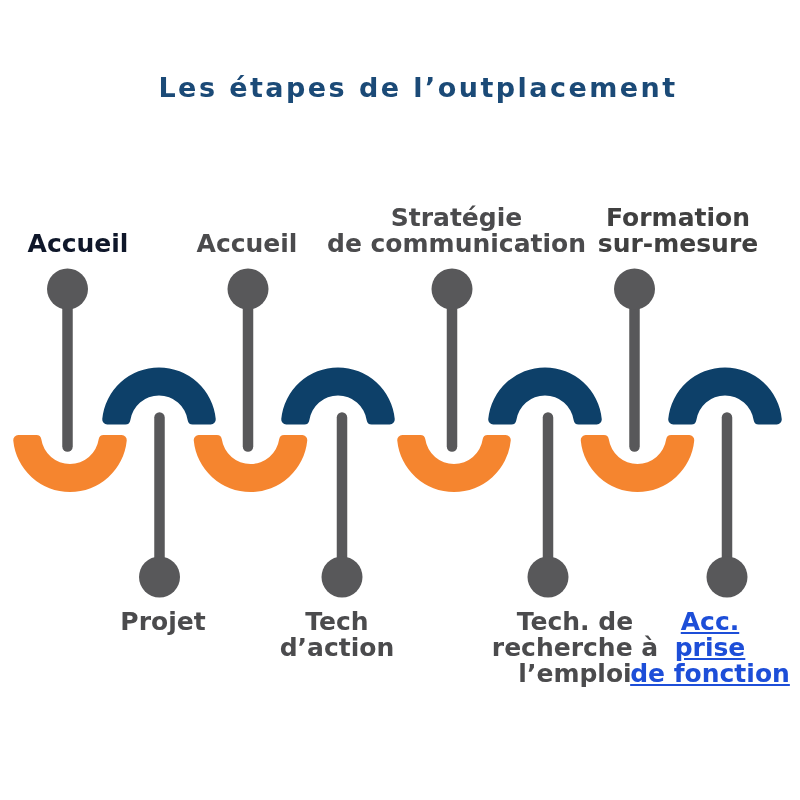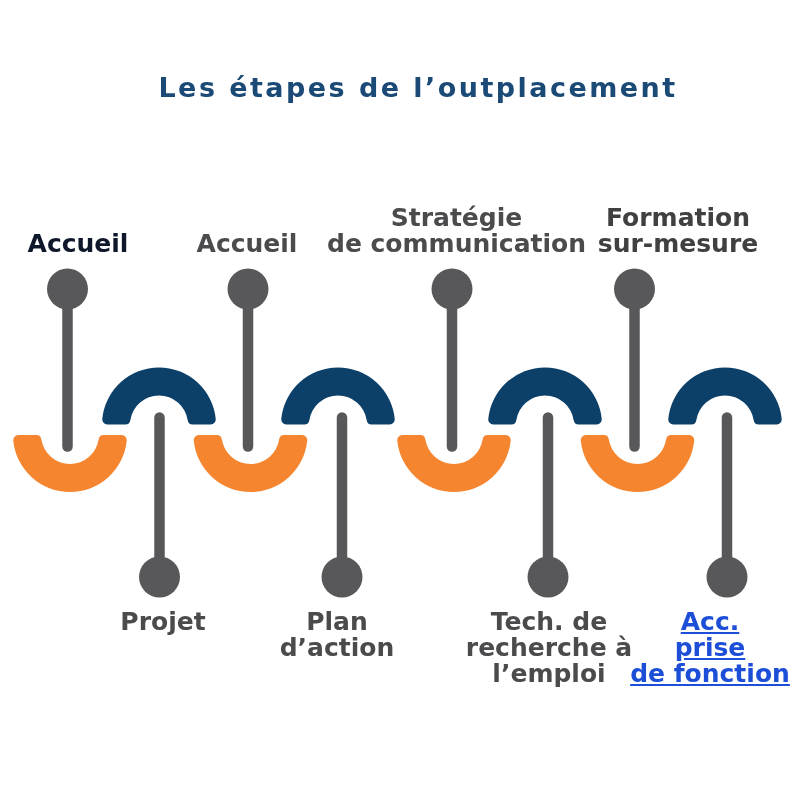--- a/index.html
+++ b/index.html
@@ -82,25 +82,25 @@
         <line x1="634.5" y1="289" x2="634.5" y2="446.5" stroke="#58585a" stroke-width="10.5" stroke-linecap="round"></line>
         <circle cx="634.5" cy="289" r="20.5" fill="#58585a"></circle>
         <line x1="727" y1="577" x2="727" y2="417.5" stroke="#58585a" stroke-width="10.5" stroke-linecap="round"></line>
         <circle cx="727" cy="577" r="20.5" fill="#58585a"></circle>
       </g>
   </svg>
   <div id="labels">
       <div class="step-label top" style="left: 66px; color: #0f172a; margin-left: 12px;">Accueil</div>
       <div class="step-label bottom" style="left: 163px; color: rgb(75, 75, 77);">Projet</div>
       <div class="step-label top" style="left: 247px; color: rgb(75, 75, 77);">Accueil</div>
-      <div class="step-label bottom" style="left: 337px; color: rgb(75, 75, 77);">Plan
+      <div class="step-label bottom" style="left: 337px; color: rgb(75, 75, 77);">Tech
 d’action</div>
       <div class="step-label top" style="left: 456.5px; color: rgb(75, 75, 77);">Stratégie
 de communication</div>
-      <div class="step-label bottom" style="left: 549px; color: rgb(75, 75, 77);">Tech. de
+      <div class="step-label bottom" style="left: 575px; color: rgb(75, 75, 77);">Tech. de
 recherche à
 l’emploi</div>
       <div class="step-label top" style="left: 678px; color: #404040;">Formation
 sur-mesure</div>
       <div class="step-label bottom" style="left: 710px; color: #1d4ed8; text-decoration: underline;">Acc.
 prise
 de fonction</div>
     </div>
 </div>
 

